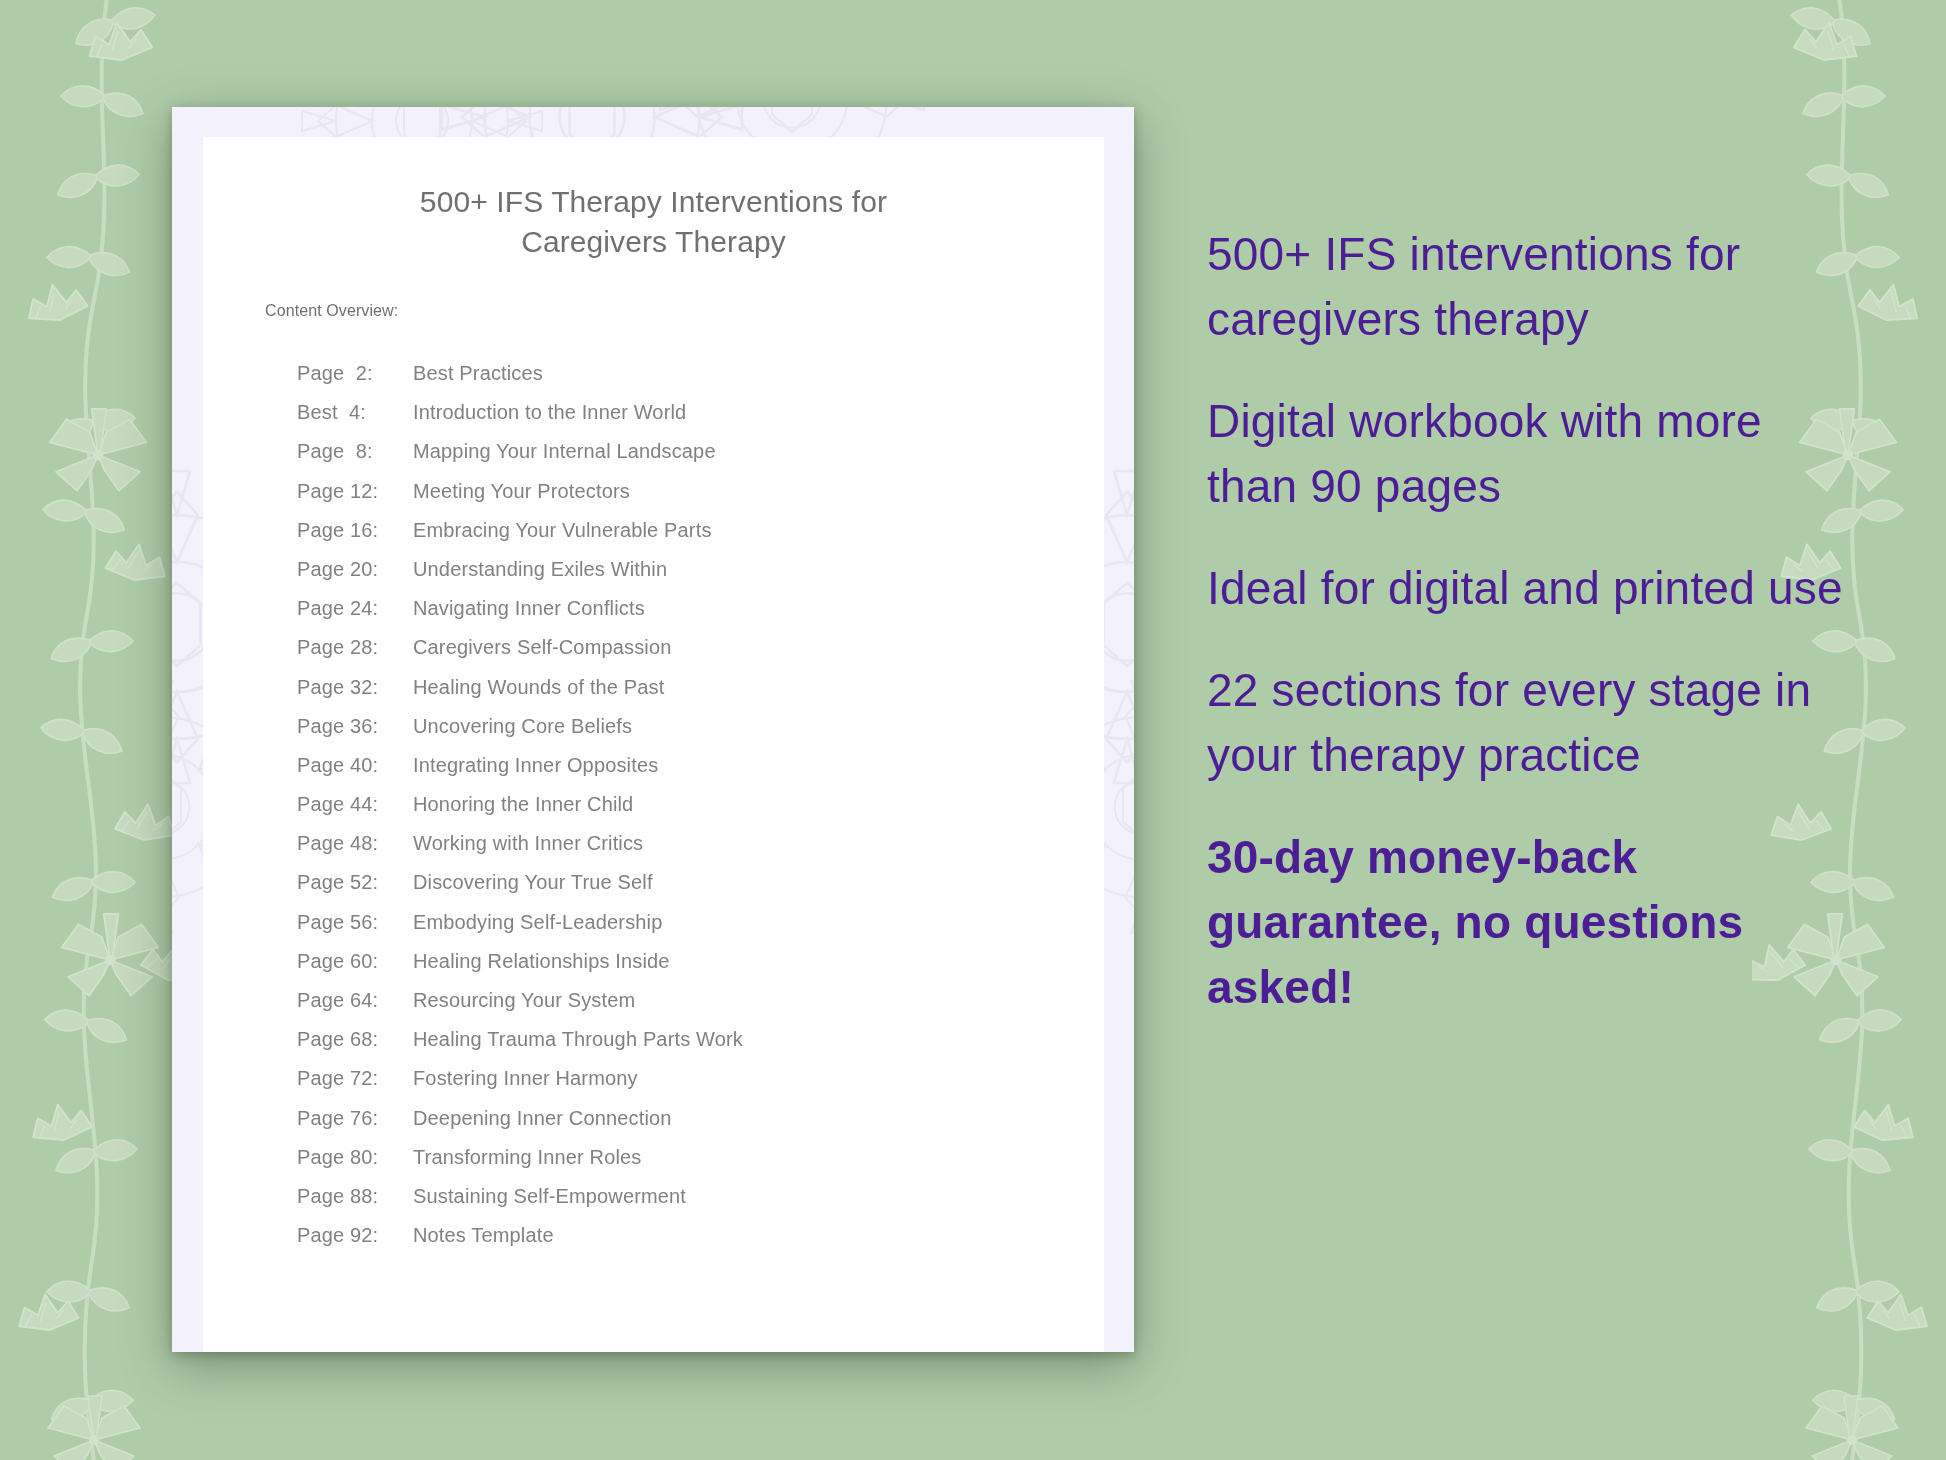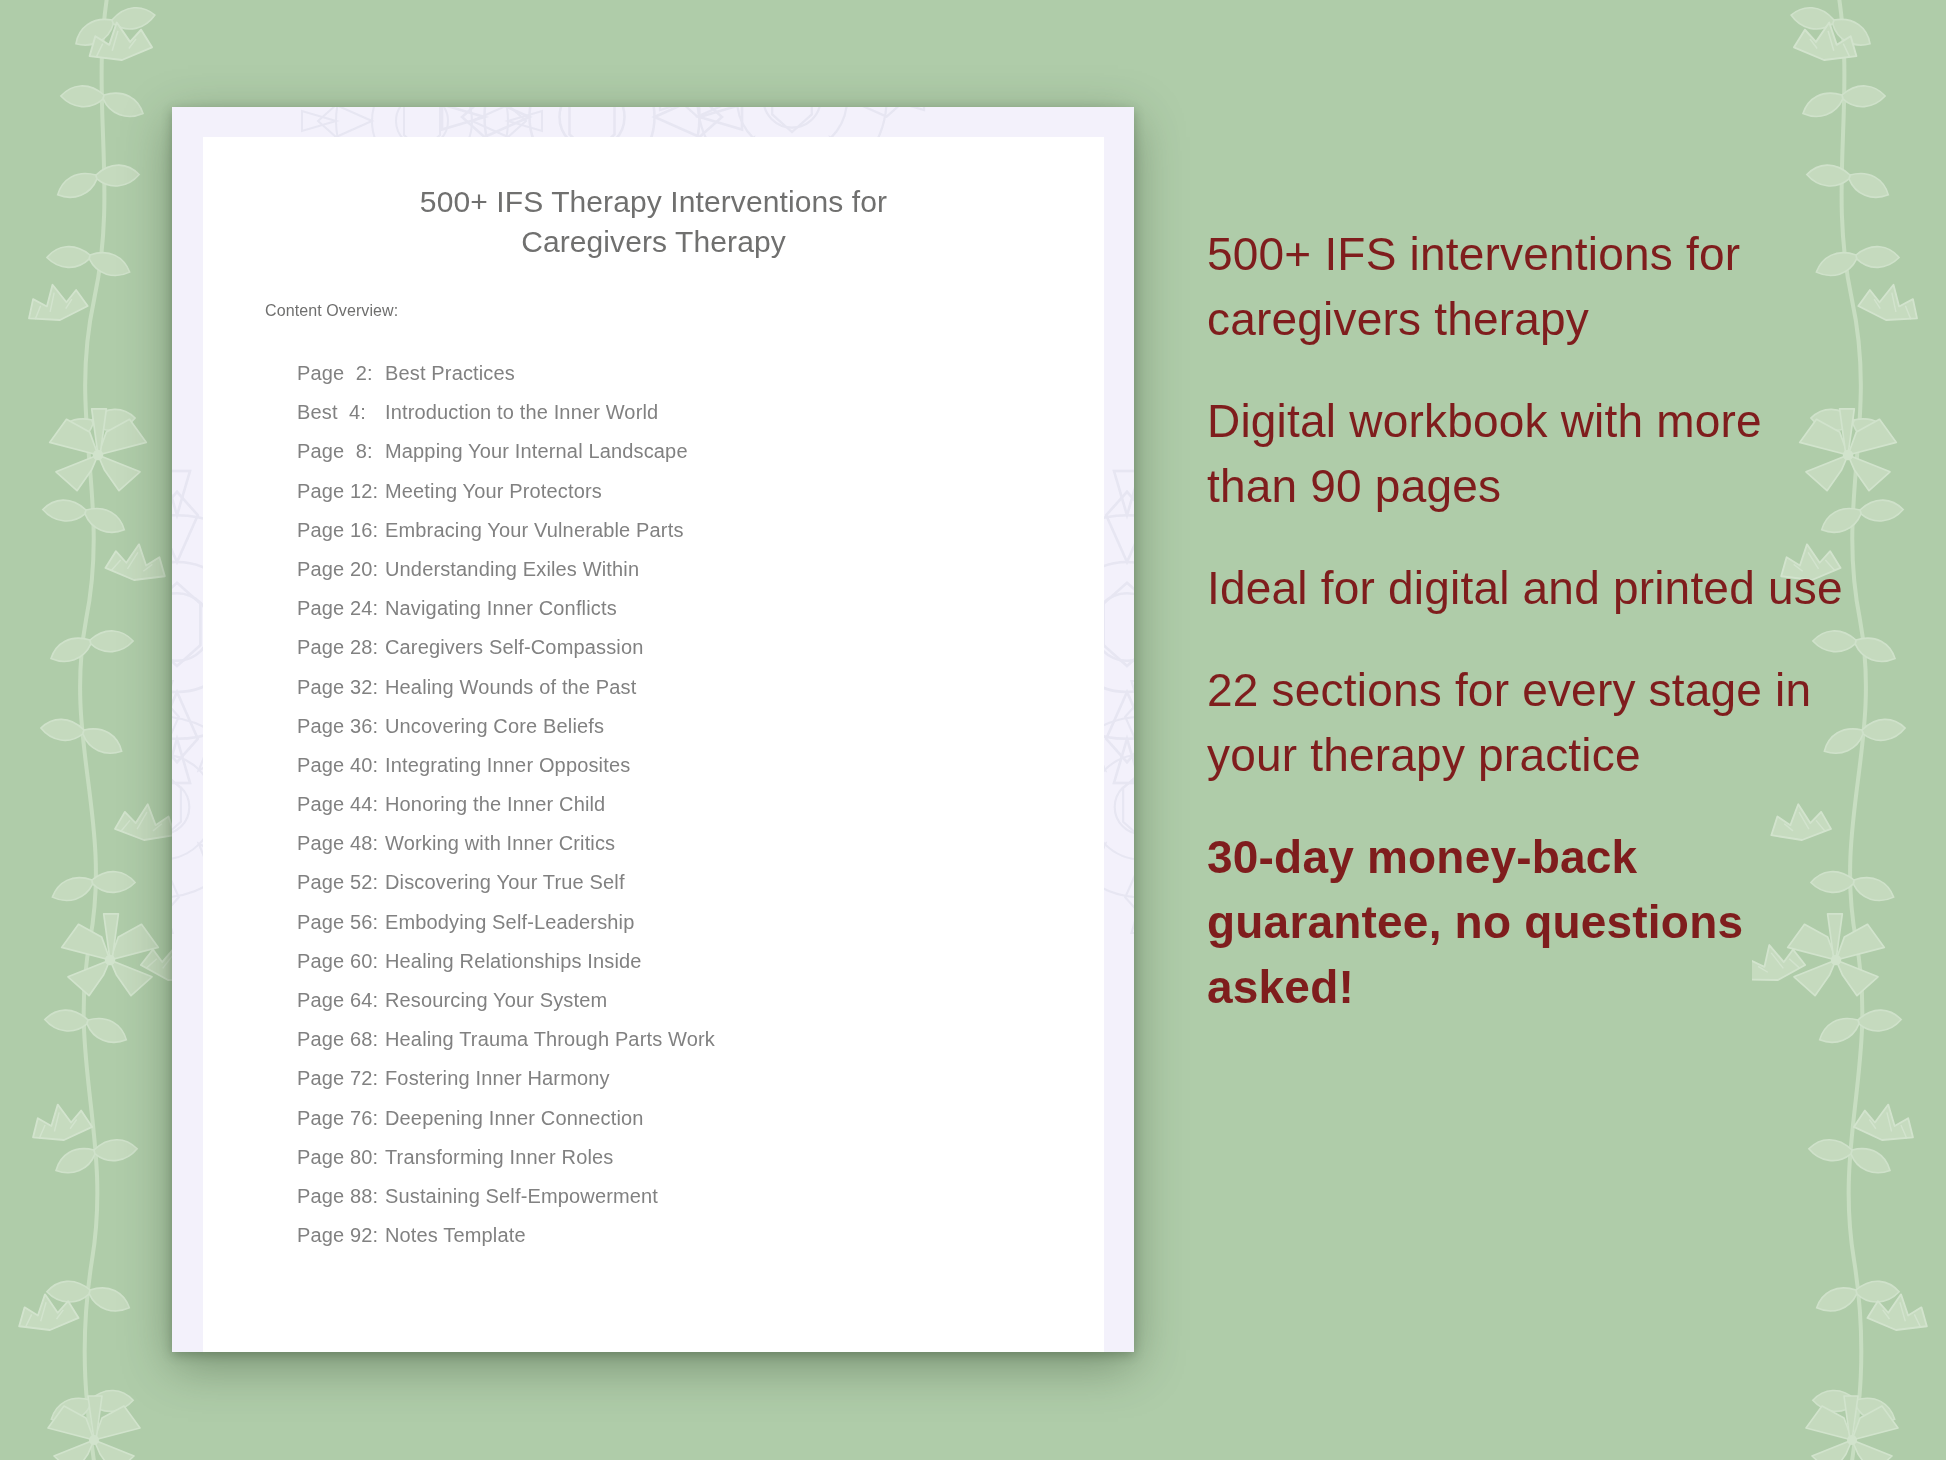--- a/index.html
+++ b/index.html
@@ -89,37 +89,38 @@
     top: 225px;
     width: 780px;
   }
   .toc-row {
     display: flex;
     align-items: baseline;
     height: 39.2px;
     font-size: 20px;
     color: #818181;
     letter-spacing: 0.15px;
+    gap: 28px;
   }
   .toc-page {
     display: inline-block;
     min-width: 88px;
     white-space: pre;
   }
   .toc-title { white-space: pre; }
 
   
   #marketing {
     position: absolute;
     left: 1207px;
     top: 222px;
     width: 640px;
   }
   .bullet {
-    color: #7f1d1d;
+    color: #4c1d95;
     font-size: 46px;
     line-height: 65px;
     font-weight: 400;
     letter-spacing: 0.2px;
     margin-bottom: 37px;
   }
   .bullet:last-child { margin-bottom: 0; font-weight: bold; }
 </style>
 </head>
 <body>

